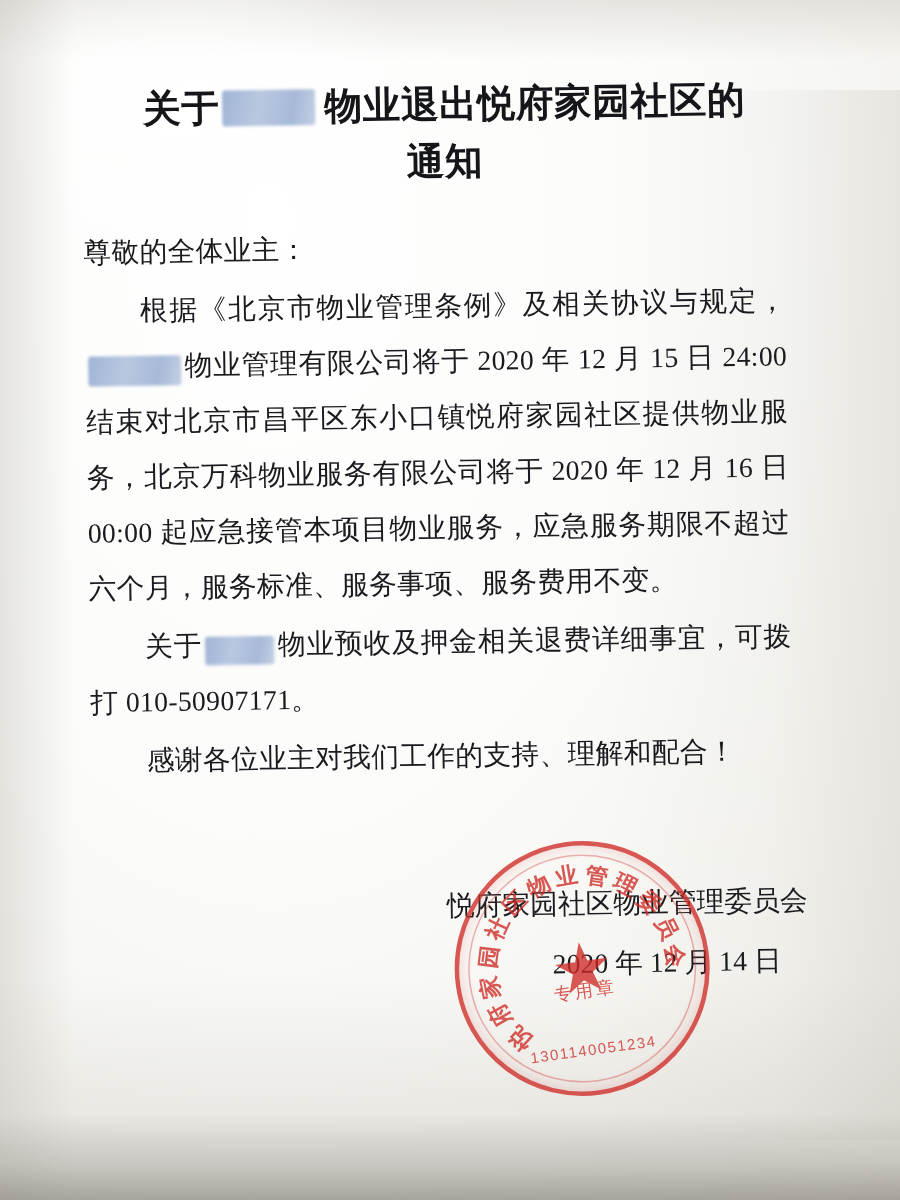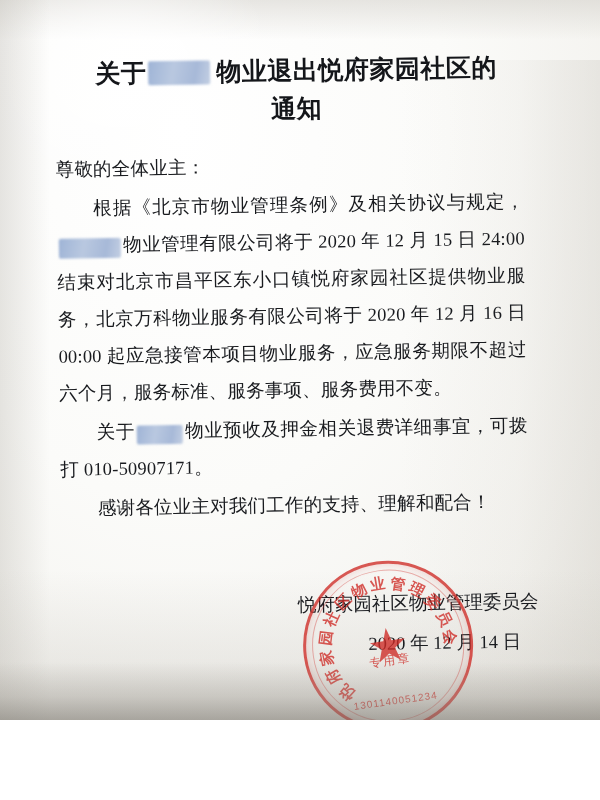--- a/index.html
+++ b/index.html
@@ -11,21 +11,21 @@
     width: 600px;
     height: 800px;
     overflow: hidden;
     font-family: "Liberation Serif", "DejaVu Serif", serif;
   }
 
   
   #paper {
     position: relative;
     width: 600px;
-    height: 720px;
+    height: 800px;
     background:
       radial-gradient(ellipse at 30% 18%, #ffffff 0%, #fbfbf9 45%, #f3f2ee 80%, #eceae4 100%);
     overflow: hidden;
   }
 
   
   .shade {
     position: absolute;
     pointer-events: none;
   }

